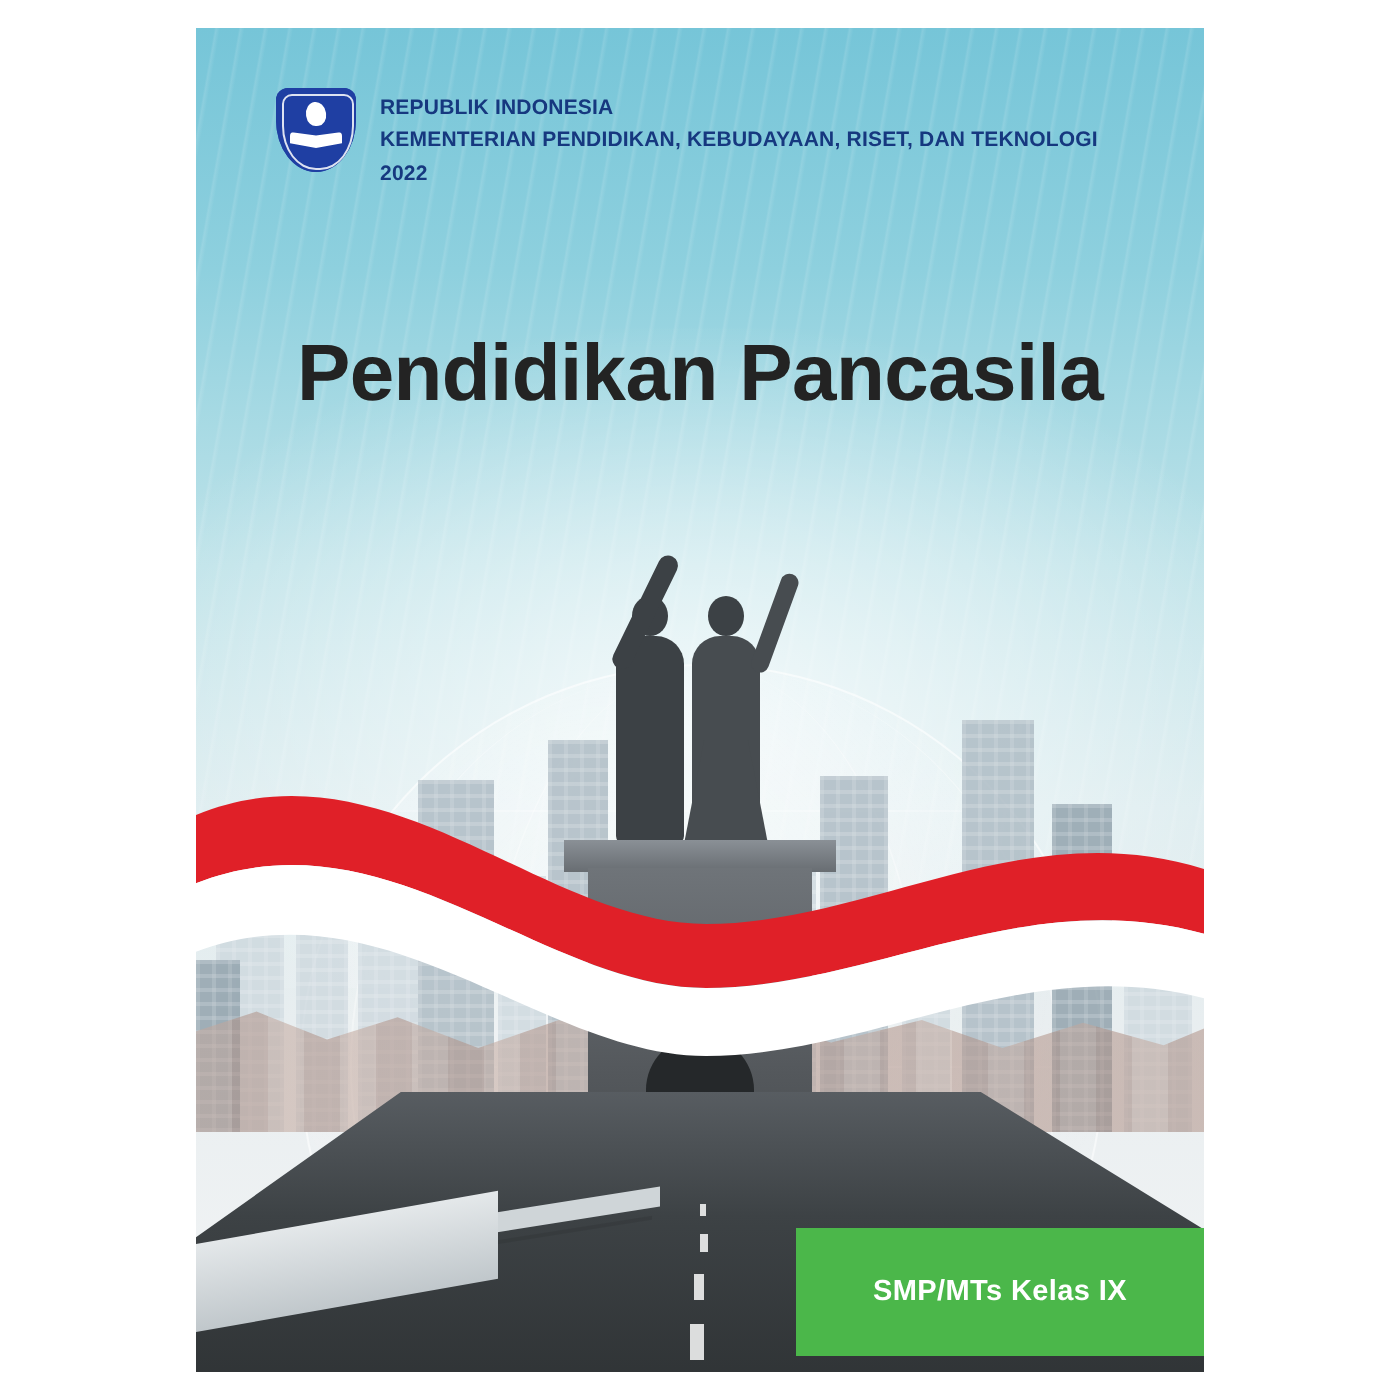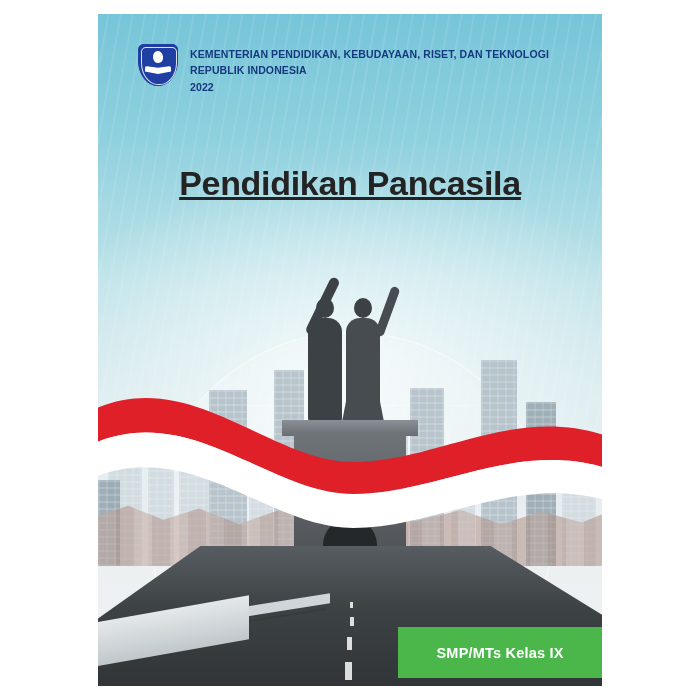--- a/index.html
+++ b/index.html
@@ -148,25 +148,24 @@
     padding-top: 2px;
   }
 
   
   .title-block {
     position: absolute;
     left: 0; right: 0;
     top: 148px;
     text-align: center;
     color: #232323;
-    font-size: 34px;
+    font-size: 40px;
     line-height: 1.28;
     font-weight: bold;
     letter-spacing: -0.3px;
-    text-decoration: underline;
   }
   .title-line { display: block; }
 
   
   .city {
     position: absolute;
     left: 0; right: 0;
     bottom: 120px;
     height: 270px;
   }
@@ -353,21 +352,21 @@
     pointer-events: none;
   }
   .ribbon svg { display: block; }
 
   
   .grade-badge {
     position: absolute;
     right: 0;
     bottom: 8px;
     width: 204px;
-    height: 51px;
+    height: 64px;
     background: #4bb74a;
     display: flex;
     align-items: center;
     justify-content: center;
     color: #ffffff;
     font-weight: bold;
     font-size: 14.5px;
     letter-spacing: .2px;
   }
 </style>
@@ -389,22 +388,22 @@
     </div>
 
     <div class="header">
       <div class="logo">
         <div class="shield"></div>
         <div class="inner"></div>
         <div class="flame"></div>
         <div class="book"></div>
       </div>
       <div class="header-text">
+        <div>REPUBLIK INDONESIA</div>
         <div>KEMENTERIAN PENDIDIKAN, KEBUDAYAAN, RISET, DAN TEKNOLOGI</div>
-        <div>REPUBLIK INDONESIA</div>
         <div>2022</div>
       </div>
     </div>
 
     <div class="title-block">
       <span class="title-line">Pendidikan Pancasila</span>
     </div>
 
     <div class="city">
       <div class="bldg far" style="left:2%;  width:34px; height:120px;"></div>

